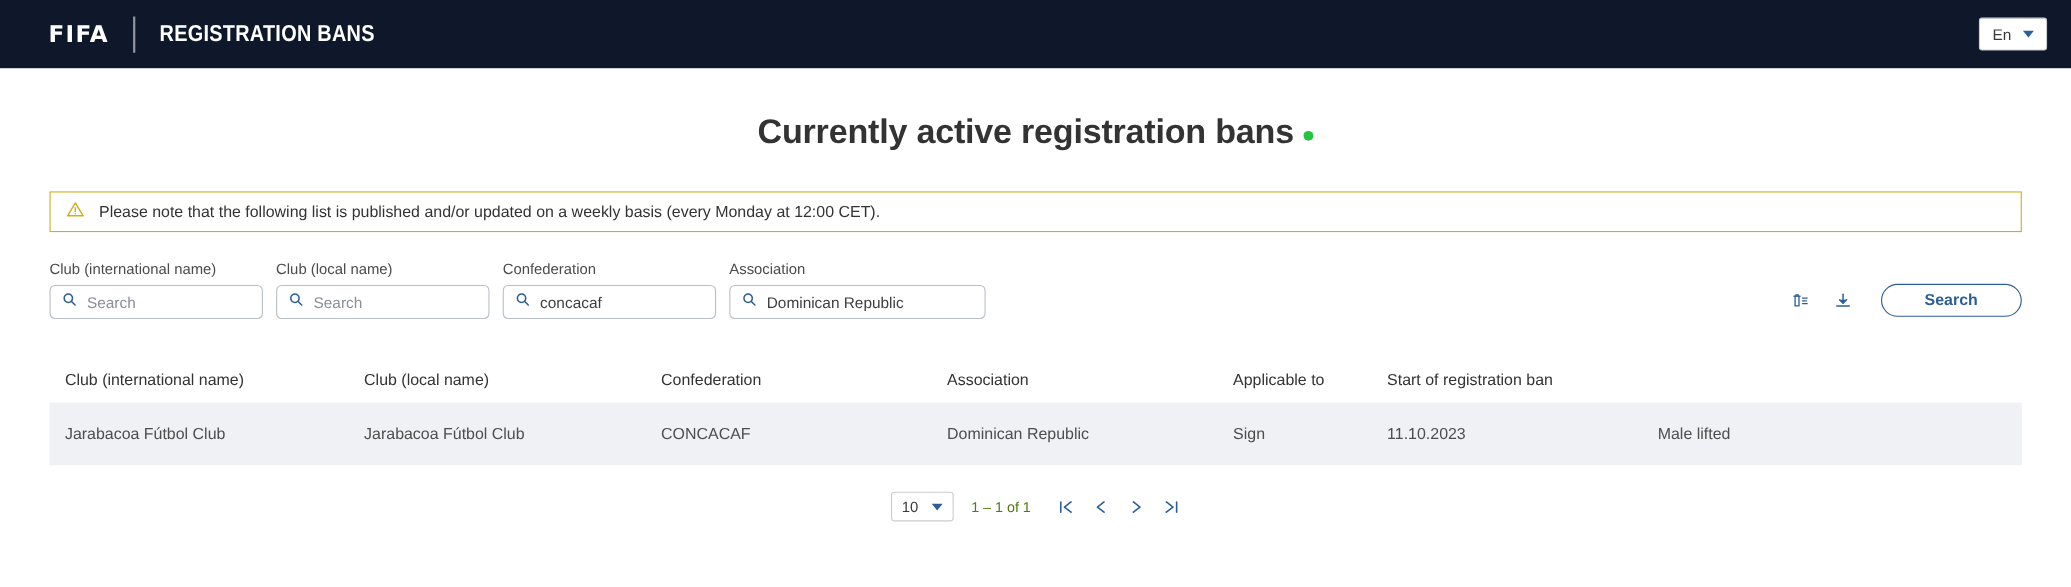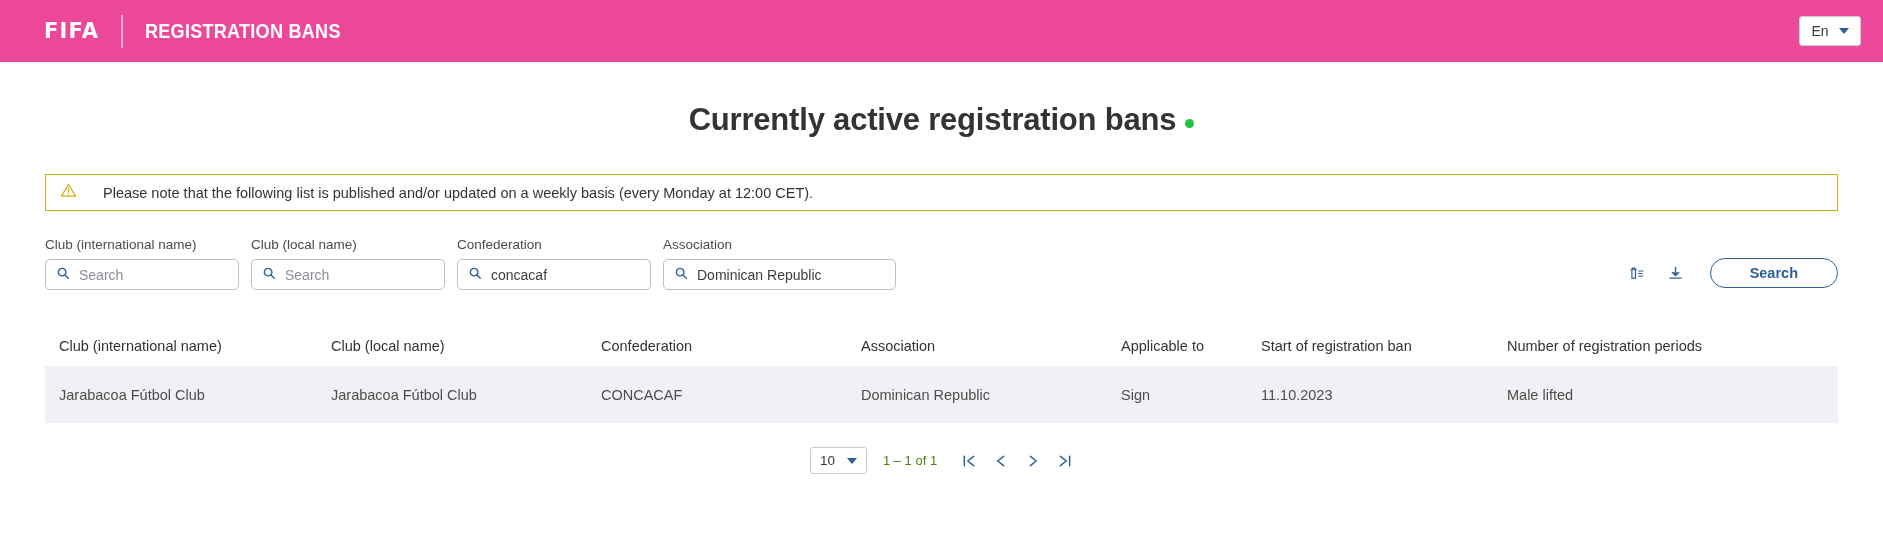--- a/index.html
+++ b/index.html
@@ -6,21 +6,21 @@
   html, body {
     width: 1883px; height: 534px;
     background: #ffffff;
     font-family: "Liberation Sans", sans-serif;
     overflow: hidden;
   }
 
   
   .topbar {
     height: 62px;
-    background: #ec4899;
+    background: #0f172a;
     display: flex;
     align-items: center;
     padding: 0 22px 0 44px;
     position: relative;
   }
   .brand { display: flex; align-items: center; }
   .fifa-logo {
     color: #ffffff;
     font-family: "DejaVu Sans", sans-serif;
     font-weight: bold;
@@ -104,21 +104,21 @@
 
   
   .alert {
     margin: 36px 45px 0 45px;
     border: 1px solid #cfae1b;
     background: #ffffff;
     height: 37px;
     display: flex;
     align-items: center;
     padding-left: 14px;
-    gap: 26px;
+    gap: 13px;
   }
   .alert-text {
     font-family: "Liberation Sans Narrow", "Liberation Sans", sans-serif;
     font-size: 14.5px;
     color: #333333;
   }
 
   
   .filters {
     display: flex;
@@ -352,21 +352,20 @@
 </div>
 
 <div class="table">
   <div class="trow thead">
     <div class="cell c0">Club (international name)</div>
     <div class="cell c1">Club (local name)</div>
     <div class="cell c2">Confederation</div>
     <div class="cell c3">Association</div>
     <div class="cell c4">Applicable to</div>
     <div class="cell c5">Start of registration ban</div>
-    <div class="cell c6">Number of registration periods</div>
   </div>
 
   <div class="trow tbody-row">
     <div class="cell c0">Jarabacoa Fútbol Club</div>
     <div class="cell c1">Jarabacoa Fútbol Club</div>
     <div class="cell c2">CONCACAF</div>
     <div class="cell c3">Dominican Republic</div>
     <div class="cell c4">Sign</div>
     <div class="cell c5">11.10.2023</div>
     <div class="cell c6">Male lifted</div>

